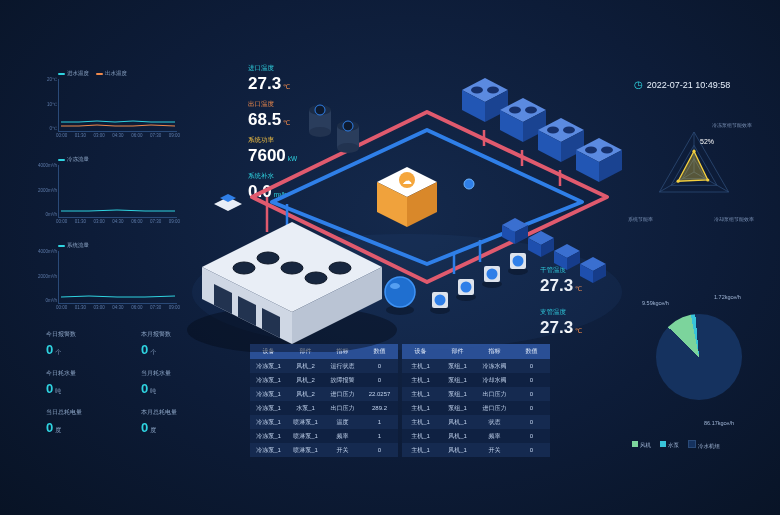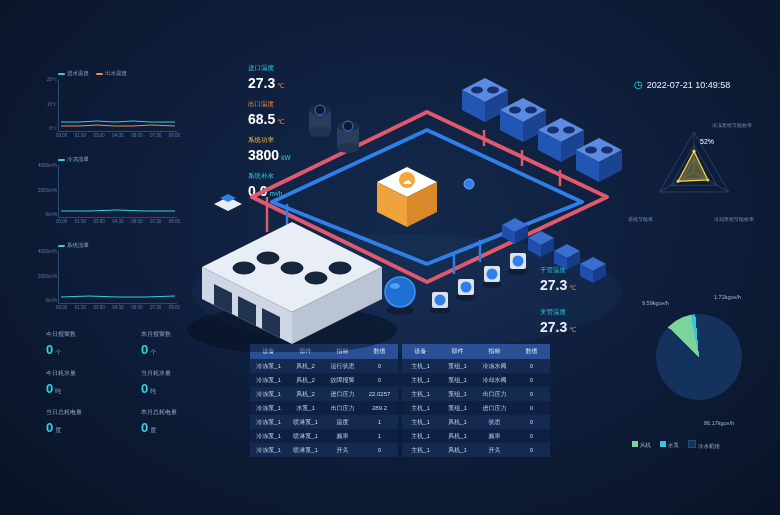--- a/index.html
+++ b/index.html
@@ -18,21 +18,21 @@
   .xticks{margin-left:26px;width:124px;display:flex;justify-content:space-between;
     font-size:4.5px;color:#5d7aa8;margin-top:1px;}
   
   .stats{position:absolute;left:46px;top:330px;display:grid;grid-template-columns:95px 95px;row-gap:11px;}
   .s-label{font-size:6px;color:#8fa8c9;display:block;margin-bottom:1px;}
   .s-val b{font-size:13px;color:#2fd3e0;}
   .s-val i{font-size:6px;color:#8fa8c9;font-style:normal;margin-left:2px;}
   
   .kpi{position:absolute;}
   .k-label{font-size:6.5px;display:block;margin-bottom:1px;}
-  .k-val b{font-size:14px;color:#ffffff;}
+  .k-val b{font-size:17px;color:#ffffff;}
   .k-val i{font-size:6.5px;font-style:normal;margin-left:2px;}
   .c-teal{color:#2fd3e0;} .c-orange{color:#f08a4b;} .c-yellow{color:#f5c242;}
   
   .timestamp{position:absolute;left:634px;top:80px;font-size:9px;color:#e8f1fc;
     display:flex;align-items:center;gap:4px;}
   .clock-icon{color:#2fd3e0;font-size:10px;line-height:1;}
   
   .radar{position:absolute;left:626px;top:114px;width:152px;height:122px;}
   .radar-label{position:absolute;font-size:5px;color:#7d94b8;white-space:nowrap;}
   .radar-value{position:absolute;font-size:7px;color:#ffffff;}
@@ -166,21 +166,21 @@
   <div class="kpi" style="left:248px;top:64px;">
     <span class="k-label c-teal">进口温度</span>
     <span class="k-val"><b>27.3</b><i class="c-orange">℃</i></span>
   </div>
   <div class="kpi" style="left:248px;top:100px;">
     <span class="k-label c-orange">出口温度</span>
     <span class="k-val"><b>68.5</b><i class="c-orange">℃</i></span>
   </div>
   <div class="kpi" style="left:248px;top:136px;">
     <span class="k-label c-yellow">系统功率</span>
-    <span class="k-val"><b>3800</b><i class="c-teal">kW</i></span>
+    <span class="k-val"><b>7600</b><i class="c-teal">kW</i></span>
   </div>
   <div class="kpi" style="left:248px;top:172px;">
     <span class="k-label c-teal">系统补水</span>
     <span class="k-val"><b>0.0</b><i class="c-teal">m³/h</i></span>
   </div>
   <div class="kpi" style="left:540px;top:266px;">
     <span class="k-label c-teal">干管温度</span>
     <span class="k-val"><b>27.3</b><i class="c-orange">℃</i></span>
   </div>
   <div class="kpi" style="left:540px;top:308px;">

